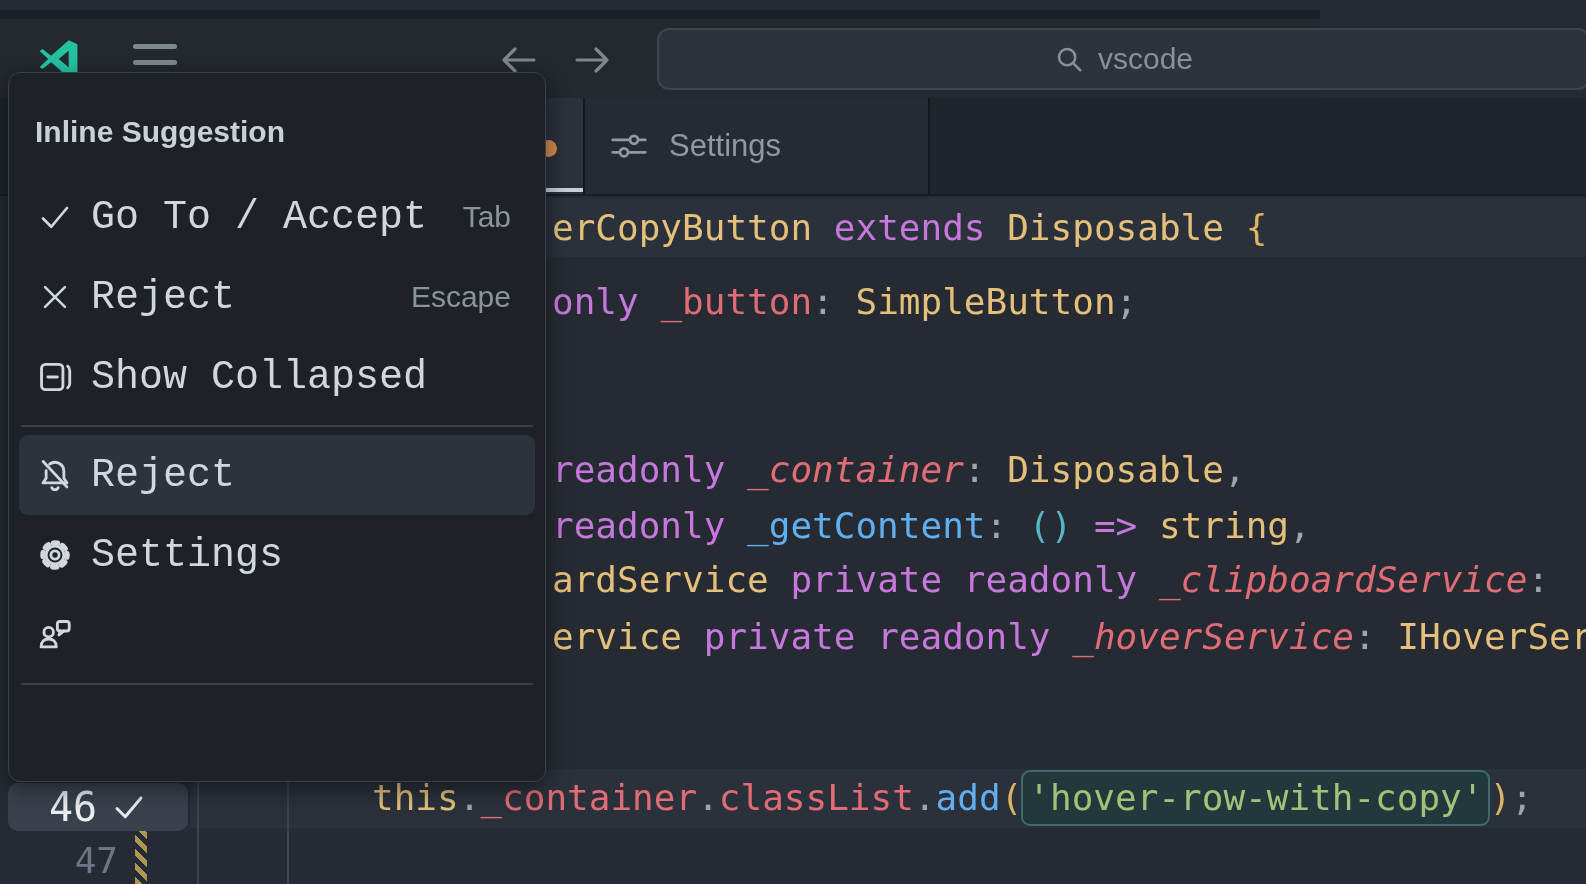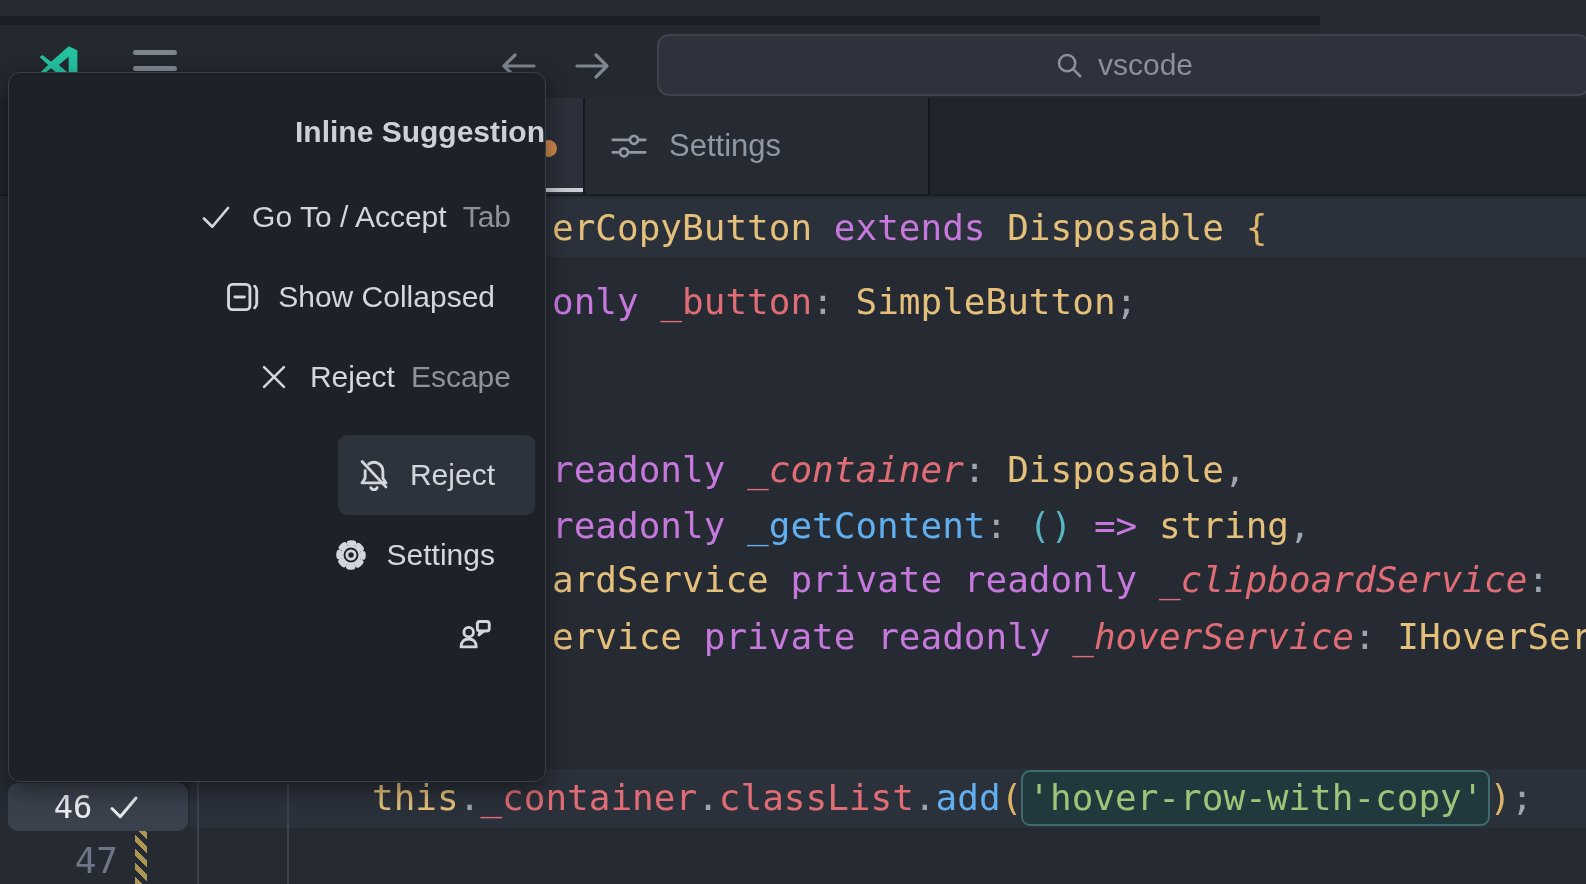--- a/index.html
+++ b/index.html
@@ -1,20 +1,20 @@
 <!DOCTYPE html>
 <html style="--titlebar-bg: #24282f; --titlebar-top: #1b2026; --icon-gray: #7e8690; --search-bg: #2d323c; --search-border: #3e444e; --search-text: #8a9099; --tabbar-bg: #20242c; --tab-bg: #262b33; --tab-active-bg: #2b303a; --tab-separator: #14171d; --tab-text: #9098a3; --tab-indicator: #c9ced6; --modified-dot: #d08a4e; --editor-bg: #262b33; --line-highlight: #2b313b; --indent-guide: #3d4450; --gutter-chip: #3a414d; --line-number: #6d7686; --line-number-active: #eceef1; --stripe-gold: #ac9752; --logo-teal: #25c2a0; --menu-bg: #1e2228; --menu-border: #3a4047; --menu-hover: #2d333d; --menu-divider: #3a4048; --menu-text: #d3d7dd; --menu-dim: #8d939d; --menu-header: #ccd1d8; --accent-blue: #4da3f2;"><head>
 <meta charset="utf-8">
 <style>
   * { margin:0; padding:0; box-sizing:border-box; }
   html,body { width:1586px; height:884px; overflow:hidden; background:var(--editor-bg,#262b33);
               font-family:"Liberation Sans", sans-serif; }
 
   
-  .titlebar { position:absolute; left:0; top:16px; width:1320px; height:98px;
+  .titlebar { position:absolute; left:0; top:10px; width:1320px; height:98px;
               background:var(--titlebar-bg); }
   .titlebar-topedge { position:absolute; left:0; top:0; width:100%; height:9px;
               background:var(--titlebar-top); }
   .logo { position:absolute; left:36px; top:26px; width:46px; height:46px; }
   .hamburger { position:absolute; left:133px; top:34px; width:44px; height:36px;
                display:flex; flex-direction:column; justify-content:space-between; cursor:pointer; }
   .hamburger span { display:block; height:5px; border-radius:3px; background:var(--icon-gray); }
   .nav-arrow { position:absolute; top:28px; width:44px; height:44px; }
   .nav-back { left:496px; } .nav-fwd { left:571px; }
 
@@ -50,41 +50,41 @@
   .code-line { position:absolute; left:552px; height:58px; line-height:58px; white-space:pre;
                font-family:"DejaVu Sans Mono", monospace; font-size:36px; }
   .tok-i { font-style:italic; }
   .str-box { display:inline-block; background:#20393d; border:2px solid #3f6b6d;
              border-radius:9px; padding:0 5px; margin:0 -1px; line-height:52px; }
 
   
   .gutter-chip { position:absolute; left:8px; top:587px; width:180px; height:48px;
                  border-radius:10px; background:var(--gutter-chip); display:flex;
                  align-items:center; justify-content:center; gap:14px; cursor:pointer; }
-  .gutter-chip .num { font-family:"DejaVu Sans Mono", monospace; font-size:32px;
+  .gutter-chip .num { font-family:"DejaVu Sans Mono", monospace; font-size:40px;
                  color:var(--line-number-active); }
   .line47 { position:absolute; left:8px; top:636px; width:110px; height:58px; line-height:58px;
             text-align:right; font-family:"DejaVu Sans Mono", monospace; font-size:36px;
             color:var(--line-number); cursor:pointer; }
   .stripe { position:absolute; left:135px; top:635px; width:12px; height:53px;
             background:repeating-linear-gradient(45deg, var(--stripe-gold) 0 5px, var(--editor-bg) 5px 10px); }
 
   
   .menu { position:absolute; left:8px; top:72px; width:538px; height:710px;
           background:var(--menu-bg); border:1px solid var(--menu-border); border-radius:12px;
-          box-shadow:0 8px 24px rgba(0,0,0,.45); z-index:50; display:flex; flex-direction:column;align-items:flex-end; }
+          box-shadow:0 8px 24px rgba(0,0,0,.45); z-index:50; display:flex; flex-direction:column; }
   .menu-header { margin:34px 0 20px 26px; height:50px; line-height:50px;
                  font-size:30px; font-weight:bold; color:var(--menu-header); }
   .menu-item { height:80px; display:flex; align-items:center; padding:0 34px 0 26px;
                gap:16px; cursor:pointer; }
   .menu-item.hovered { background:var(--menu-hover); border-radius:9px; margin:0 10px;
                padding:0 24px 0 16px; }
   .menu-item .mi-icon { width:40px; height:40px; flex:0 0 40px; display:flex;
                align-items:center; justify-content:center; }
-  .menu-item .mi-label { font-size:30px; color:var(--menu-text); flex:1; }
+  .menu-item .mi-label { font-size:40px; color:var(--menu-text); flex:1;font-family:Liberation Mono, monospace; }
   .menu-item .mi-shortcut { font-size:30px; color:var(--menu-dim); }
   .menu-divider { height:2px; background:var(--menu-divider); margin:8px 12px; }
   .learn-more { height:80px; display:flex; align-items:center; padding-left:82px;
                 font-size:30px; color:var(--accent-blue); cursor:pointer; }
 
   svg.icon { stroke:var(--menu-text); fill:none; stroke-width:1.8;
              stroke-linecap:round; stroke-linejoin:round; }
 </style>
 </head>
 <body>
@@ -172,38 +172,38 @@
       <svg class="icon" width="36" height="36" viewBox="0 0 24 24">
           <path d="M4 13 L9.5 18.5 L20 6"></path>
         </svg>
     </span>
     <span class="mi-label">Go To / Accept</span>
     <span class="mi-shortcut">Tab</span>
   </div>
 
   <div class="menu-item">
     <span class="mi-icon">
+      <svg class="icon" width="34" height="34" viewBox="0 0 24 24">
+          <path d="M5 5 L19 19 M19 5 L5 19"></path>
+        </svg>
+    </span>
+    <span class="mi-label">Reject</span>
+    <span class="mi-shortcut">Escape</span>
+  </div>
+
+  <div class="menu-item">
+    <span class="mi-icon">
       <svg class="icon" width="38" height="38" viewBox="0 0 24 24">
         <rect x="3.5" y="4" width="13.5" height="16" rx="2.5"></rect>
         <path d="M7.5 12 H13.5"></path>
         <path d="M20 5.2 a3.4 3.4 0 0 1 1.3 2.8 v8 a3.4 3.4 0 0 1 -1.3 2.8"></path>
       </svg>
     </span>
     <span class="mi-label">Show Collapsed</span>
     <span class="mi-shortcut"></span>
-  </div>
-
-  <div class="menu-item">
-    <span class="mi-icon">
-      <svg class="icon" width="34" height="34" viewBox="0 0 24 24">
-          <path d="M5 5 L19 19 M19 5 L5 19"></path>
-        </svg>
-    </span>
-    <span class="mi-label">Reject</span>
-    <span class="mi-shortcut">Escape</span>
   </div>
 
   <div class="menu-divider"></div>
 
   <div class="menu-item hovered">
     <span class="mi-icon">
       <svg class="icon" width="38" height="38" viewBox="0 0 24 24">
         <path d="M8.6 5.2 A5.6 5.6 0 0 1 17.6 9.6 V14 l2 3 H8.2"></path>
         <path d="M6.4 9.2 V14 l-2 3 h2.6"></path>
         <path d="M10 20 a2.2 2.2 0 0 0 4 0"></path>

